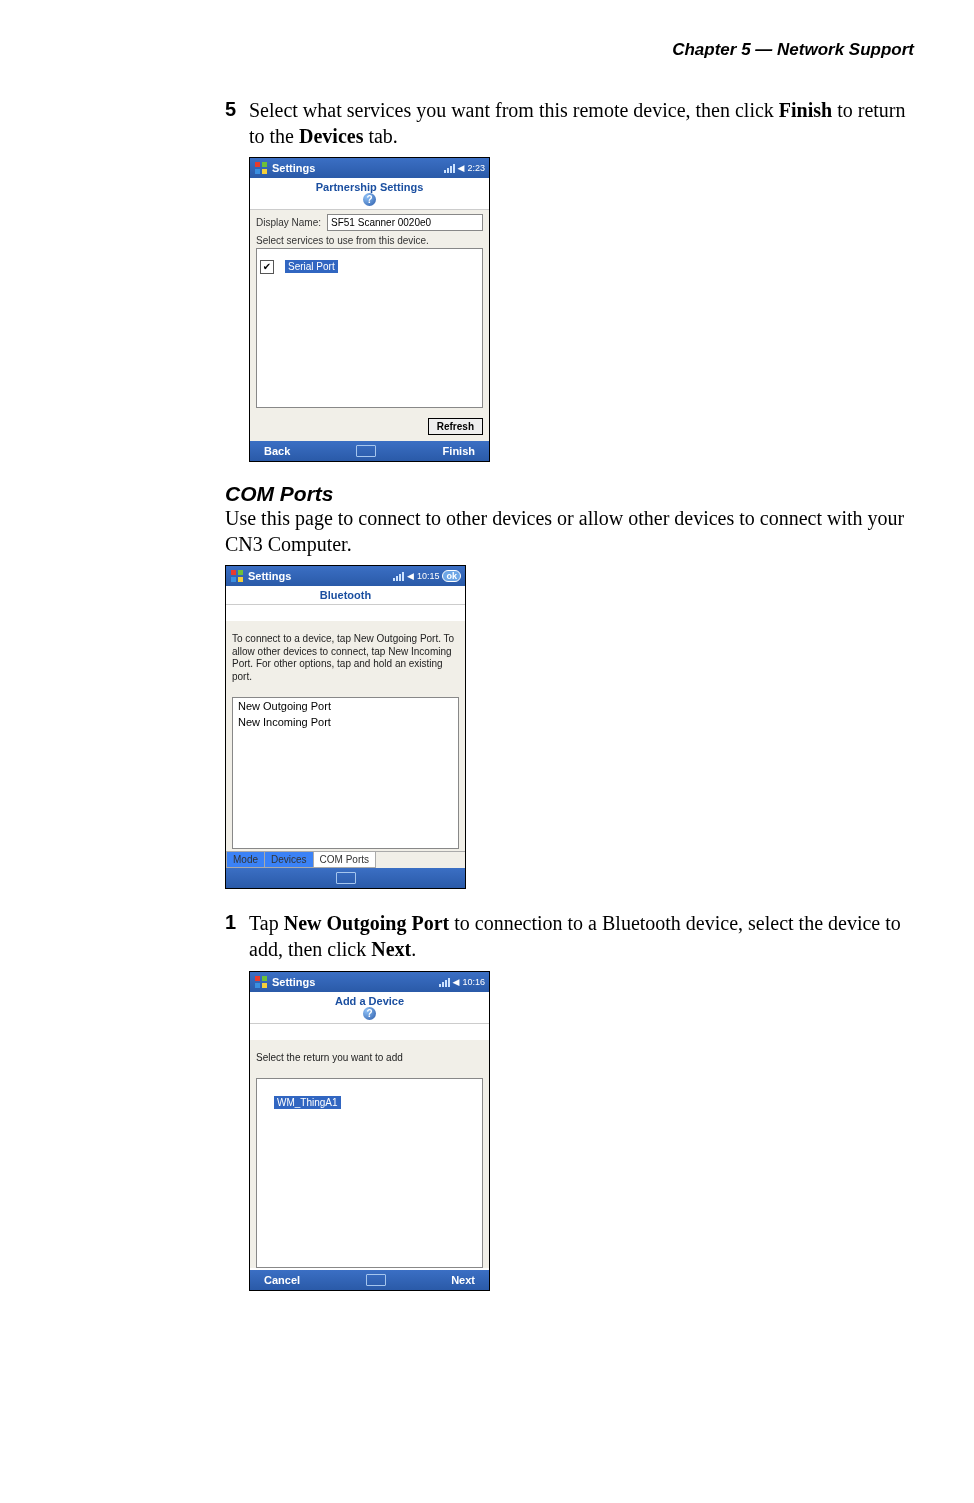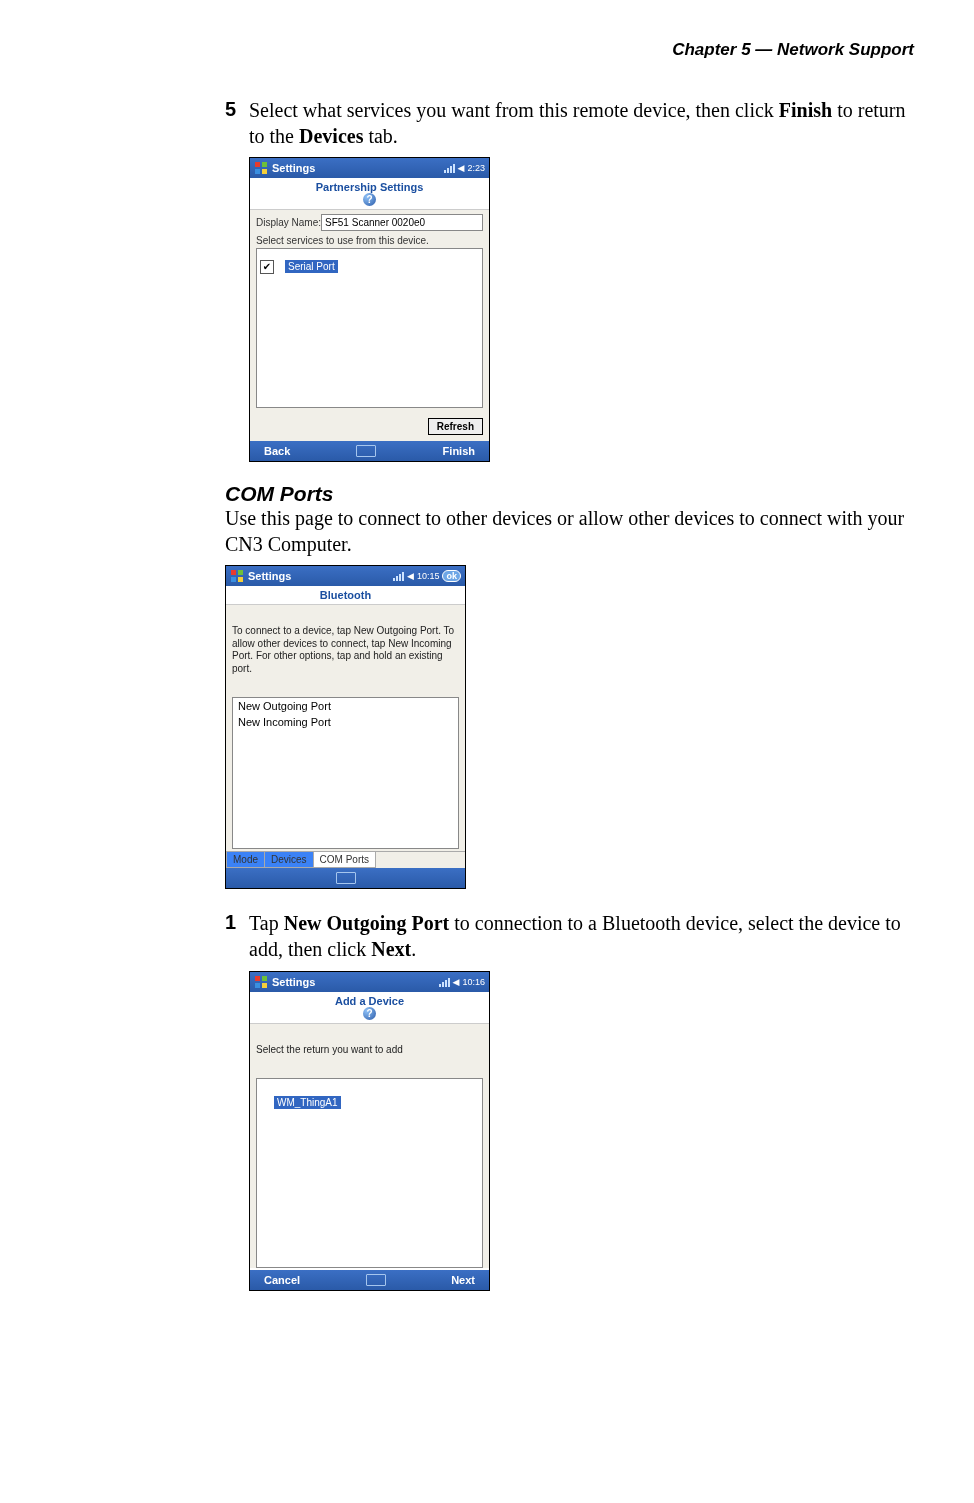--- a/index.html
+++ b/index.html
@@ -81,21 +81,21 @@
     padding: 3px 5px; border-bottom: 1px solid #ccc;
     display:flex; justify-content:space-between; align-items:center;flex-direction:column;
   }
   .helpq {
     width:13px; height:13px; border-radius:50%;
     background: radial-gradient(circle at 30% 30%, #8ec1f7, #2a5aa8);
     color:#fff; font-weight:bold; font-size:10px; text-align:center; line-height:13px;
   }
   .body-area { background:#f1efe8; }
   .label9 { font-size: 10px; color:#333; }
-  .row { display:flex; align-items:center; padding:4px 6px; }
+  .row { display:flex; align-items:center; gap:6px; padding:4px 6px; }
   .textin {
     border:1px solid #888; background:#fff; padding:2px 3px;
     font-family: Tahoma, sans-serif; font-size:10px; flex:1;
   }
   .listbox {
     border:1px solid #888; background:#fff;
     margin:2px 6px 6px 6px;
   }
   .sel { background:#3166c1; color:#fff; padding:1px 3px; display:inline-block; margin:17px; font-size:10px;}
   .check { display:flex; align-items:center; gap:3px; padding:3px; }
@@ -111,21 +111,21 @@
     background: linear-gradient(#3b6fc4, #2a5aa8);
     color:#fff; display:flex; justify-content:space-between; align-items:center;
     height:20px; padding:0 14px; font-size:11px; font-weight:bold;
   }
   .kb-icon { width:18px; height:10px; border:1px solid #a6c6ee; border-radius:1px; display:inline-block; }
   .kb-icon::before{content:"";}
   .tabs { display:flex; border-top:1px solid #aaa; background:#f1efe8; }
   .tab { border:1px solid #aaa; border-top:none; background:#3b82f6; color:#333;
          font-size:10px; padding:2px 6px; margin-right:-1px;}
   .tab.active { background:#fff; font-weight:normal; }
-  .instr { font-size:10px; color:#222; padding:20px 6px; line-height:1.25; }
+  .instr { font-size:10px; color:#222; padding:12px 6px; line-height:1.25;margin-top:16px; }
   .list-plain { border:1px solid #888; background:#fff; margin:2px 6px; }
   .list-plain .item { padding:2px 5px; font-size:11px; }
   .footer-page {
     position:absolute; bottom:30px; left:60px; right:60px;
     display:flex; justify-content:space-between;
     font-family: Arial, Helvetica, sans-serif; font-weight:bold; font-style:italic;
     font-size:17px;
   }
   .signal-icon { display:inline-flex; align-items:flex-end; gap:1px; height:10px; }
   .signal-icon span { width:2px; background:#cde3ff; }

